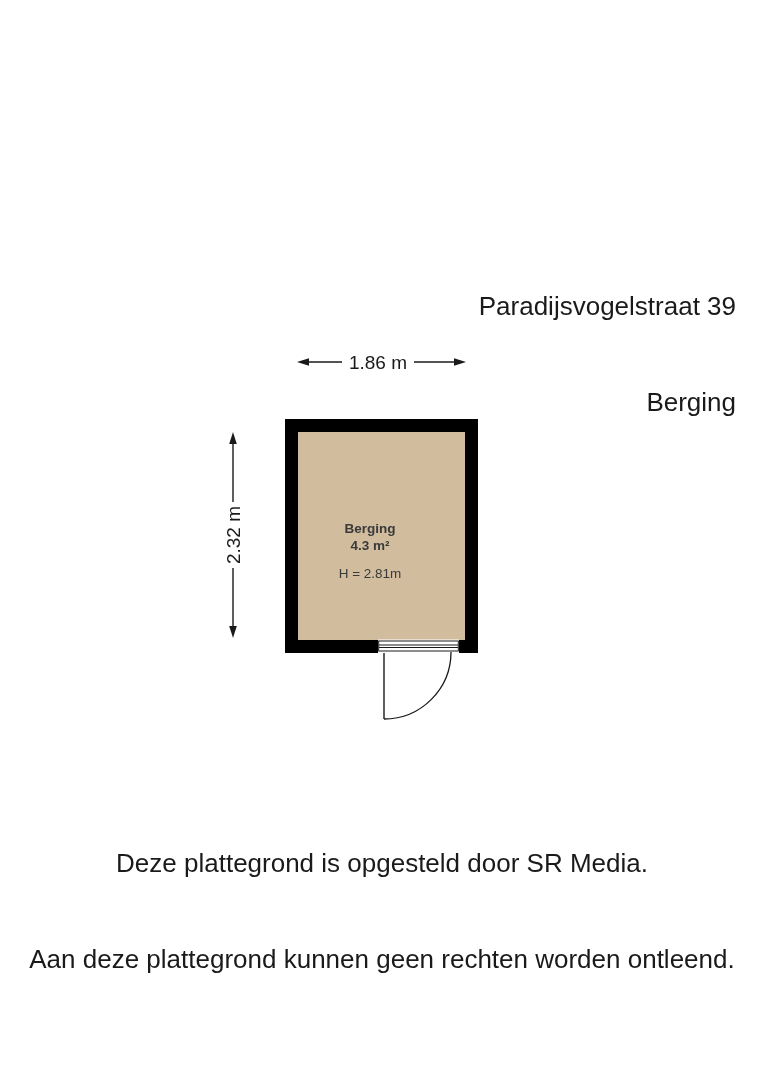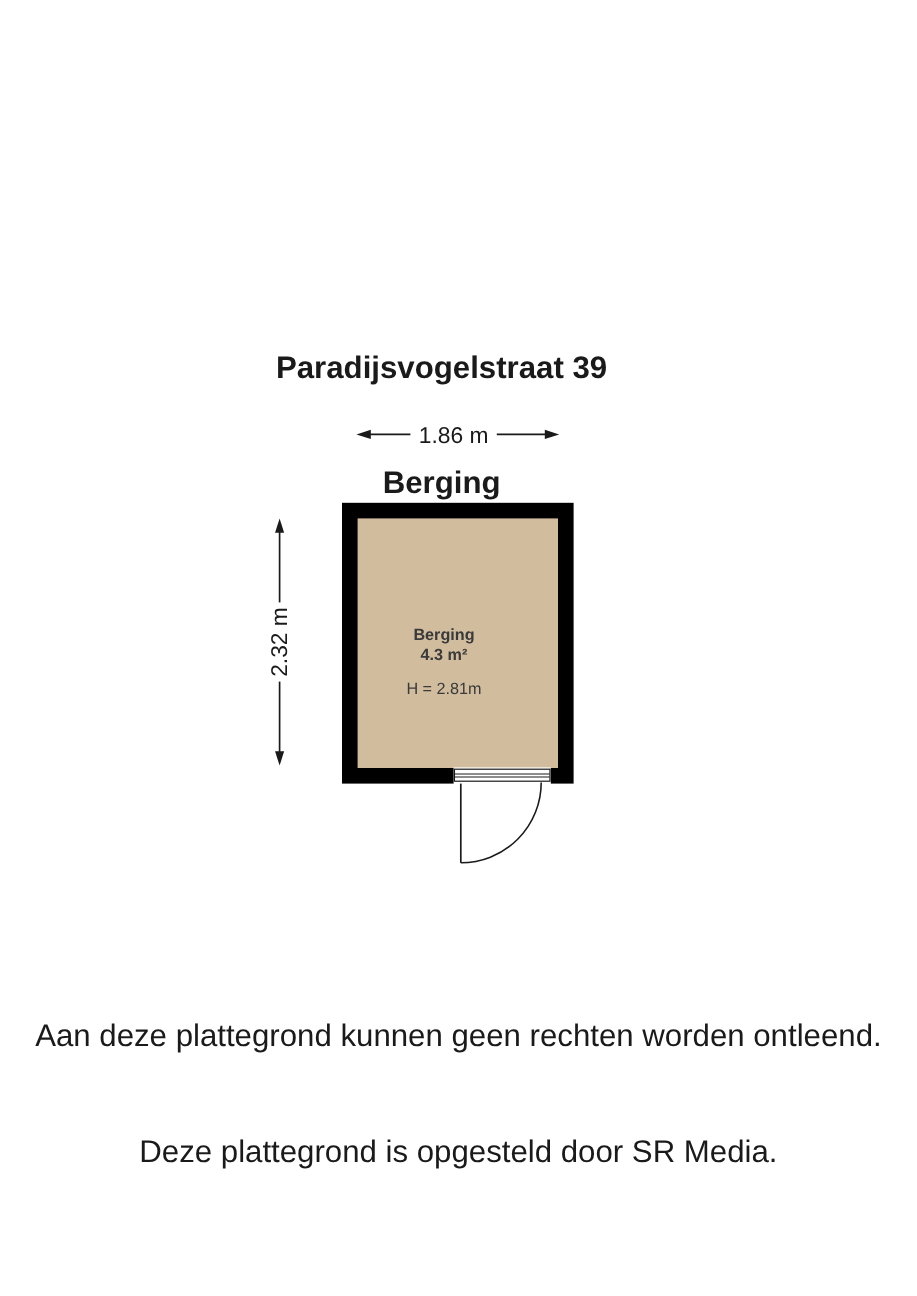--- a/index.html
+++ b/index.html
@@ -12,24 +12,24 @@
     width: 764px;
     height: 1080px;
     overflow: hidden;
     font-family: "Liberation Sans", sans-serif;
   }
   .title-block {
     position: absolute;
     top: 226px;
     left: 0;
     width: 736px;
-    text-align: center;
+    text-align: right;
     font-size: 26px;
     line-height: 32px;
-    font-weight: 700;
+    font-weight: 400;
     white-space: pre;
   }
   .plan-svg {
     position: absolute;
     top: 0;
     left: 0;
     width: 764px;
     height: 1080px;
   }
   .plan-svg text {
@@ -99,17 +99,17 @@
       <rect x="378" y="639.5" width="81" height="14" fill="#ffffff"></rect>
       <rect x="378.7" y="641" width="79.6" height="10" fill="#ffffff" stroke-width="1" stroke="#1a1a1a"></rect>
       <line x1="379" y1="645" x2="458" y2="645" stroke-width="1" stroke="#1a1a1a"></line>
       <line x1="379" y1="647.5" x2="458" y2="647.5" stroke-width="1" stroke="#1a1a1a"></line>
       <line x1="384" y1="653" x2="384" y2="719" stroke-width="1.4" stroke="#1a1a1a"></line>
       <path d="M 384 719 A 67 67 0 0 0 451 652" fill="none" stroke-width="1.3" stroke="#1a1a1a"></path>
     </g>
   </svg>
 
   <div class="footer-block" style="color: rgb(26, 26, 26);">
+    <div>Deze plattegrond is opgesteld door SR Media.</div>
     <div>Aan deze plattegrond kunnen geen rechten worden ontleend.</div>
-    <div>Deze plattegrond is opgesteld door SR Media.</div>
   </div>
 
 </div>
 
 </body></html>

